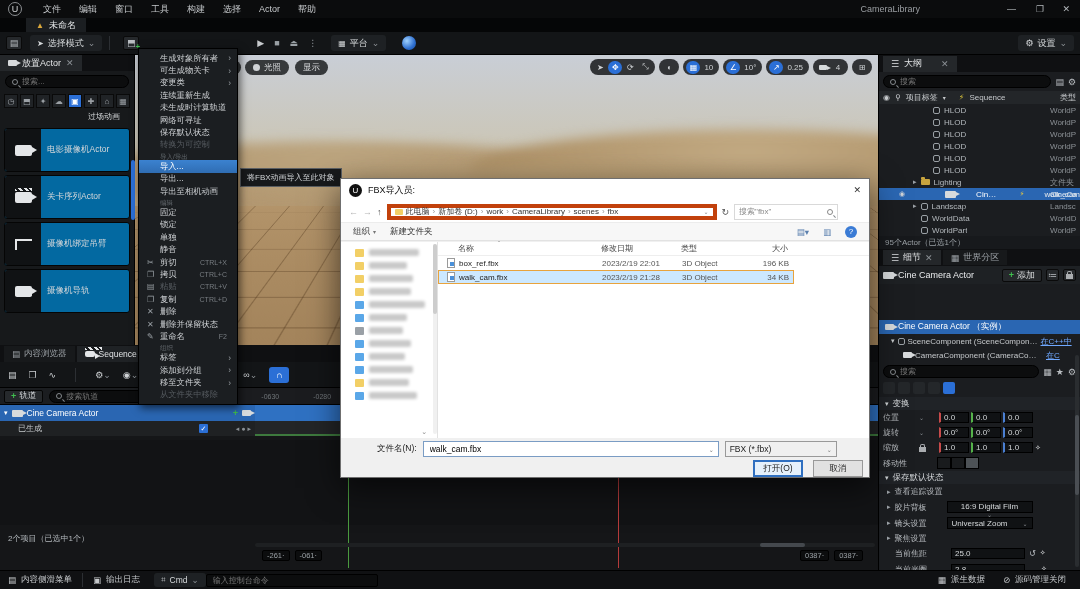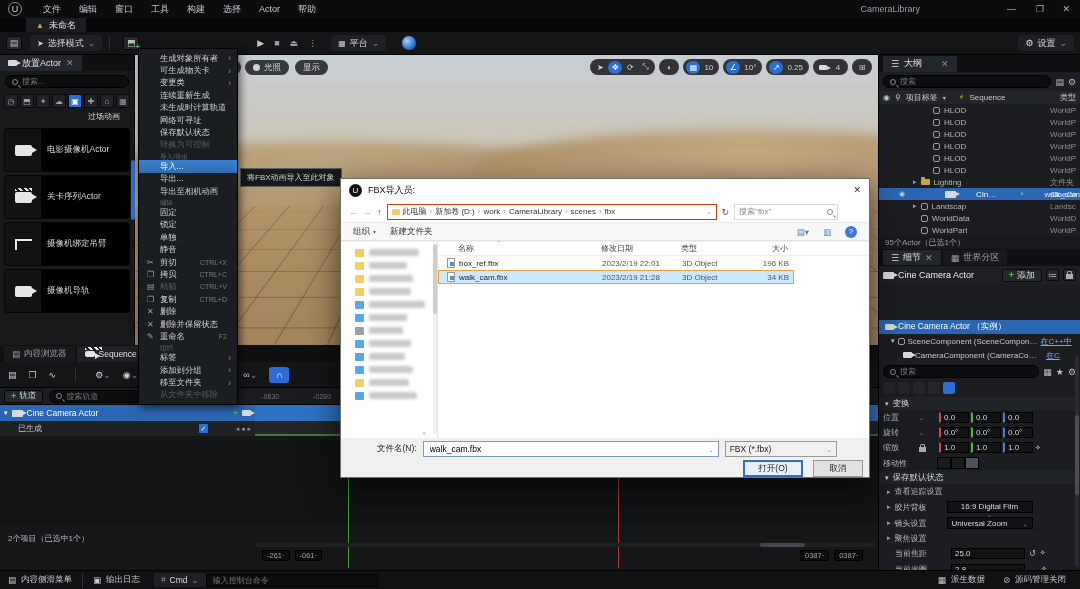--- a/index.html
+++ b/index.html
@@ -21,21 +21,21 @@
   .globe{width:14px;height:14px;border-radius:50%;background:radial-gradient(circle at 35% 35%,#9fd2ff,#2e6fd0 60%,#174a9a);}
   
   .placepanel{left:0;top:55px;width:135px;height:290px;background:#17191b;border-right:1px solid #000;}
   .paneltab{background:#24272a;height:16px;display:flex;align-items:center;gap:5px;padding:0 8px;color:#e2e4e6;}
   .searchbox{background:#0c0d0e;border:1px solid #000;border-radius:7px;height:13px;display:flex;align-items:center;gap:4px;padding:0 6px;}
   .searchbox input{background:transparent;border:0;outline:0;color:#cfd2d5;font-size:8px;width:100%;padding:0;}
   .ico-search{width:6px;height:6px;border:1px solid #85898d;border-radius:50%;position:relative;flex:0 0 auto;}
   .ico-search::after{content:"";position:absolute;width:3px;height:1px;background:#85898d;transform:rotate(45deg);left:5px;top:6px;}
   .catico{width:14px;height:14px;background:#202326;border:1px solid #0a0a0a;display:flex;align-items:center;justify-content:center;color:#9ba0a5;font-size:8px;}
   .catico.active{background:#2b6fd6;color:#fff;}
-  .place-item{height:44px;margin:3px 4px;background:#000000;border:1px solid #050505;border-radius:3px;display:flex;align-items:center;overflow:hidden;}
+  .place-item{height:44px;margin:3px 4px;background:#0369a1;border:1px solid #050505;border-radius:3px;display:flex;align-items:center;overflow:hidden;}
   .place-item .icocell{width:36px;align-self:stretch;background:#101214;display:flex;align-items:center;justify-content:center;}
   .pi-shape{position:relative;width:17px;height:11px;background:#e4e6e8;border-radius:2px;}
   .pi-shape::after{content:"";position:absolute;right:-5px;top:2px;border-left:5px solid #e4e6e8;border-top:3px solid transparent;border-bottom:3px solid transparent;}
   .pi-clap::before{content:"";position:absolute;left:0;top:-4px;width:17px;height:3px;background:repeating-linear-gradient(45deg,#e4e6e8 0 2px,#17191b 2px 4px);}
   .pi-crane{background:transparent;border-top:2px solid #e4e6e8;border-left:2px solid #e4e6e8;border-radius:0;}
   .pi-crane::after{border:0;}
   .pi-dolly{border-bottom:2px solid #e4e6e8;}
   
   .viewport{left:135px;top:55px;width:743px;height:290px;overflow:hidden;background:linear-gradient(180deg,#c9ced6 0%,#cbc7ba 28%,#c7b899 42%,#bca67f 52%,#b09471 64%,#a2835a 80%,#8f7049 100%);}
   .dune{position:absolute;border-radius:50%;filter:blur(6px);}
@@ -97,21 +97,21 @@
   .mi.highlighted{background:linear-gradient(180deg,#3b82d0,#2f6db3);color:#fff;}
   .mi.disabled{color:#565b60;}
   .mi.header{height:9px;font-size:6.5px;color:#63686d;padding-top:3px;}
   
   .tooltip{left:240px;top:168px;z-index:40;background:#17191b;border:1px solid #5a5e62;color:#cfd2d5;font-size:8px;padding:3px 6px;white-space:nowrap;}
   
   .dialog{left:340px;top:178px;width:530px;height:300px;background:#f0f0f0;border:1px solid #6f6f6f;box-shadow:0 10px 30px rgba(0,0,0,.6);z-index:60;color:#222;}
   .dlg-title{height:22px;background:#fff;display:flex;align-items:center;padding:0 8px;gap:6px;font-size:9px;color:#111;}
   .uelogo{width:13px;height:13px;border-radius:50%;background:#111;color:#fff;font-size:8px;display:flex;align-items:center;justify-content:center;}
   .navrow{height:22px;background:#fff;display:flex;align-items:center;gap:5px;padding:0 8px;border-bottom:1px solid #ececec;}
-  .crumbbox{height:16px;background:#fff;border:1px solid #c2410c;display:flex;align-items:center;gap:3px;padding:0 4px;font-size:8px;color:#333;flex:0 0 auto;}
+  .crumbbox{height:16px;background:#fff;border:4px solid #c2410c;display:flex;align-items:center;gap:3px;padding:0 4px;font-size:8px;color:#333;flex:0 0 auto;}
   .srchbox{height:16px;background:#fff;border:1px solid #d9d9d9;display:flex;align-items:center;justify-content:space-between;padding:0 4px;font-size:8px;color:#8a8a8a;}
   .dtoolrow{height:18px;display:flex;align-items:center;gap:14px;padding:0 12px;font-size:8.5px;color:#333;border-bottom:1px solid #e2e2e2;background:#f7f7f7;}
   .sb-item{height:13px;display:flex;align-items:center;gap:5px;padding:0 4px 0 14px;}
   .sb-ico{width:9px;height:8px;border-radius:1px;flex:0 0 auto;}
   .sb-bar{height:7px;background:#c9c9c9;border-radius:2px;filter:blur(1.5px);}
   .fhead{font-size:8px;color:#444;}
   .frow{height:14px;display:flex;align-items:center;font-size:8px;color:#222;position:relative;border:1px solid transparent;}
   .frow.selected{background:#cce8ff;border:1px solid #e8a33d;}
   .fico{width:8px;height:10px;background:#fff;border:1px solid #9a9a9a;margin:0 4px 0 8px;position:relative;flex:0 0 auto;}
   .fico::after{content:"";position:absolute;left:1.5px;top:3px;width:4px;height:4px;background:#4a90d9;}
@@ -980,18 +980,18 @@
       <div class="r" style="width:296px;height:16px;background:#fff;border:1px solid #7a9cc4;justify-content:space-between;padding:0 4px;">
         <input style="border: 0px; outline: 0px; font-size: 8.5px; width: 260px;" value="walk_cam.fbx">
         <span style="color:#777;font-size:6px;">⌄</span>
       </div>
       <div class="r" style="width:112px;height:16px;background:#f0f0f0;border:1px solid #999;justify-content:space-between;padding:0 4px;font-size:8.5px;">
         <span>FBX (*.fbx)</span>
         <span style="color:#777;font-size:6px;">⌄</span>
       </div>
     </div>
     <div class="abs r" style="left:0;top:281px;width:530px;gap:10px;justify-content:flex-end;padding-right:8px;">
-      <div class="dbtn focus" style="width:60px;">打开(O)</div>
+      <div class="dbtn focus" style="width:50px;">打开(O)</div>
       <div class="dbtn" style="width:50px;">取消</div>
     </div>
   </div>
 
 </div>
 
 </body></html>

